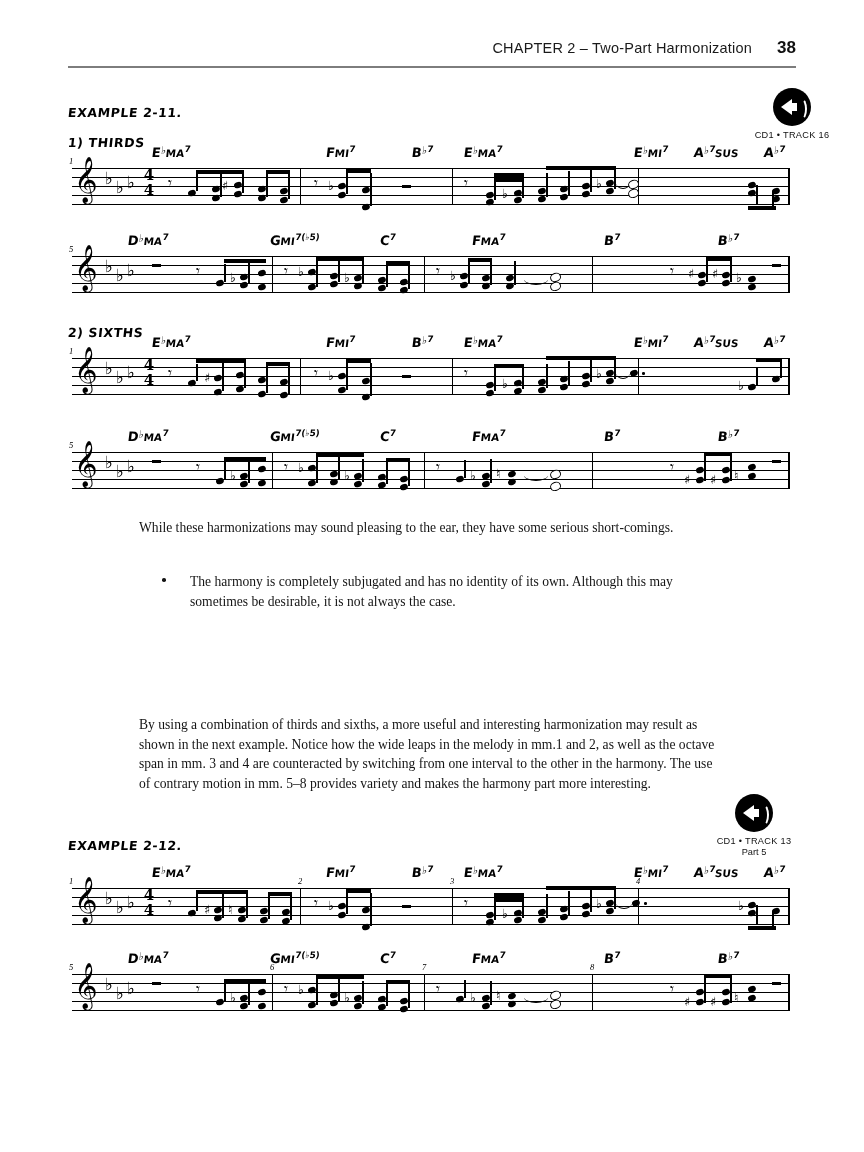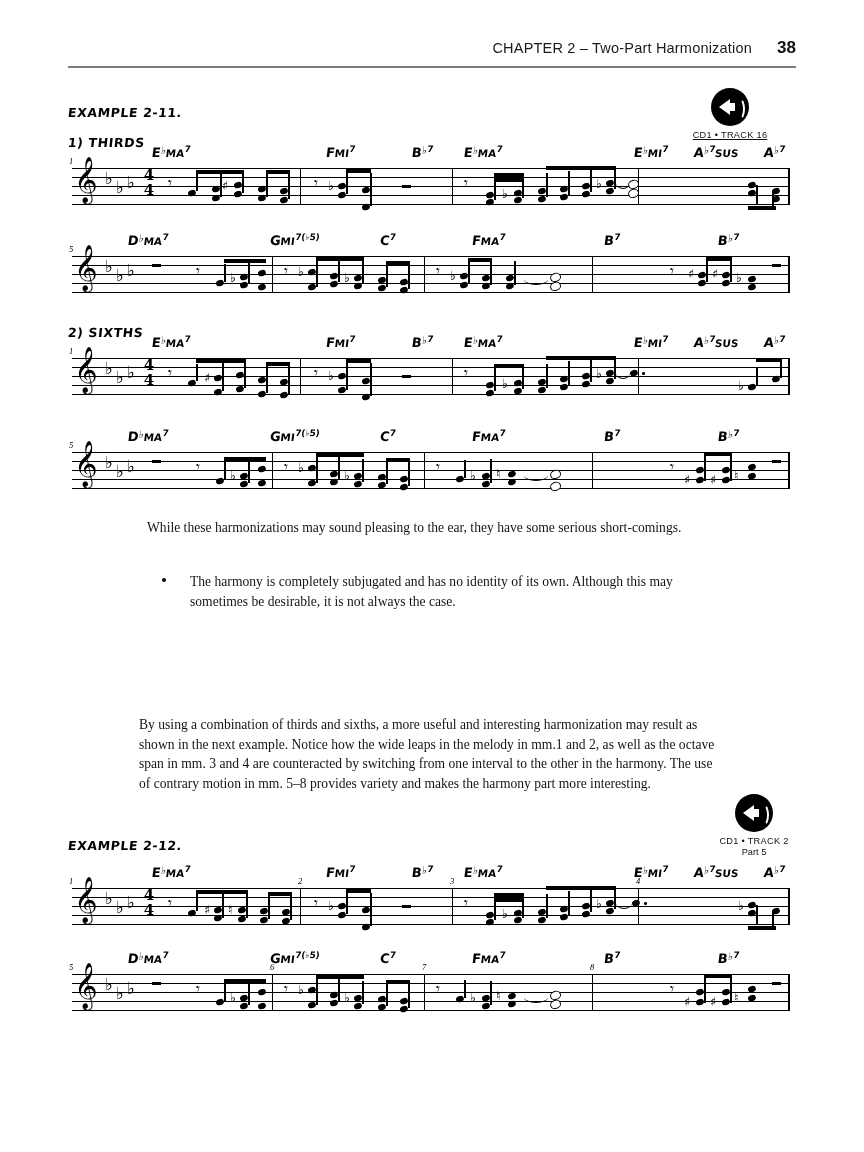--- a/index.html
+++ b/index.html
@@ -228,21 +228,21 @@
 <div class="page">
 
   <div class="header">
     <div class="header-title">CHAPTER 2 – Two-Part Harmonization</div>
     <div class="header-pageno">38</div>
   </div>
   <div class="header-rule"></div>
 
   <div class="ex-label hand" style="left:68px; top:105px;">EXAMPLE 2-11.</div>
 
-  <div class="cd-badge" style="left:682px; top:88px;text-decoration:underline;">
+  <div class="cd-badge" style="left:744px; top:88px;">
     <div class="cd-speaker">
       <div class="cone"></div>
         <div class="box"></div>
         <div class="wave1"></div>
     </div>
     <div class="cd-text">CD1 • TRACK 16</div>
   </div>
 
   <div class="sub-label hand" style="left:68px; top:135px;">1) THIRDS</div>
 
@@ -609,38 +609,38 @@
     <div class="rest-half" style="left:700px; top:8px;"></div>
 
     <div class="chord" style="left:56px; top:-24px;">D<span class="fl">♭</span><span class="sm">MA</span><sup>7</sup></div>
     <div class="chord" style="left:198px; top:-24px;">G<span class="sm">MI</span><sup>7(♭5)</sup></div>
     <div class="chord" style="left:308px; top:-24px;">C<sup>7</sup></div>
     <div class="chord" style="left:400px; top:-24px;">F<span class="sm">MA</span><sup>7</sup></div>
     <div class="chord" style="left:532px; top:-24px;">B<sup>7</sup></div>
     <div class="chord" style="left:646px; top:-24px;">B<span class="fl">♭</span><sup>7</sup></div>
   </div>
 
-  <div class="body-para" style="left:139px; top:518px; width:578px;margin-left:8px;">While these harmonizations may sound pleasing to the ear, they have some serious short-comings.</div>
+  <div class="body-para" style="left:139px; top:518px; width:578px;">While these harmonizations may sound pleasing to the ear, they have some serious short-comings.</div>
 
   <div class="bullets" style="left:152px; top:572px; width:565px;">
     <div class="bullet-row">
       <span class="bullet-dot"></span>
       <span>The harmony is completely subjugated and has no identity of its own. Although this may sometimes be desirable, it is not always the case.</span>
     </div>
   </div>
 
   <div class="body-para" style="left:139px; top:715px; width:582px;">By using a combination of thirds and sixths, a more useful and interesting harmonization may result as shown in the next example. Notice how the wide leaps in the melody in mm.1 and 2, as well as the octave span in mm. 3 and 4 are counteracted by switching from one interval to the other in the harmony. The use of contrary motion in mm. 5–8 provides variety and makes the harmony part more interesting.</div>
 
   <div class="cd-badge" style="left:706px; top:794px;">
     <div class="cd-speaker">
       <div class="cone"></div>
         <div class="box"></div>
         <div class="wave1"></div>
     </div>
-    <div class="cd-text">CD1 • TRACK 2</div>
+    <div class="cd-text">CD1 • TRACK 13</div>
     <div class="cd-sub">Part 5</div>
   </div>
 
   <div class="ex-label hand" style="left:68px; top:838px;">EXAMPLE 2-12.</div>
 
   <div class="system" style="left:72px; top:888px; width:720px; height:40px;">
     <div class="staff">
       <div class="staff-line" style="top:0px;  width:718px;"></div>
       <div class="staff-line" style="top:9px;  width:718px;"></div>
       <div class="staff-line" style="top:18px; width:718px;"></div>

